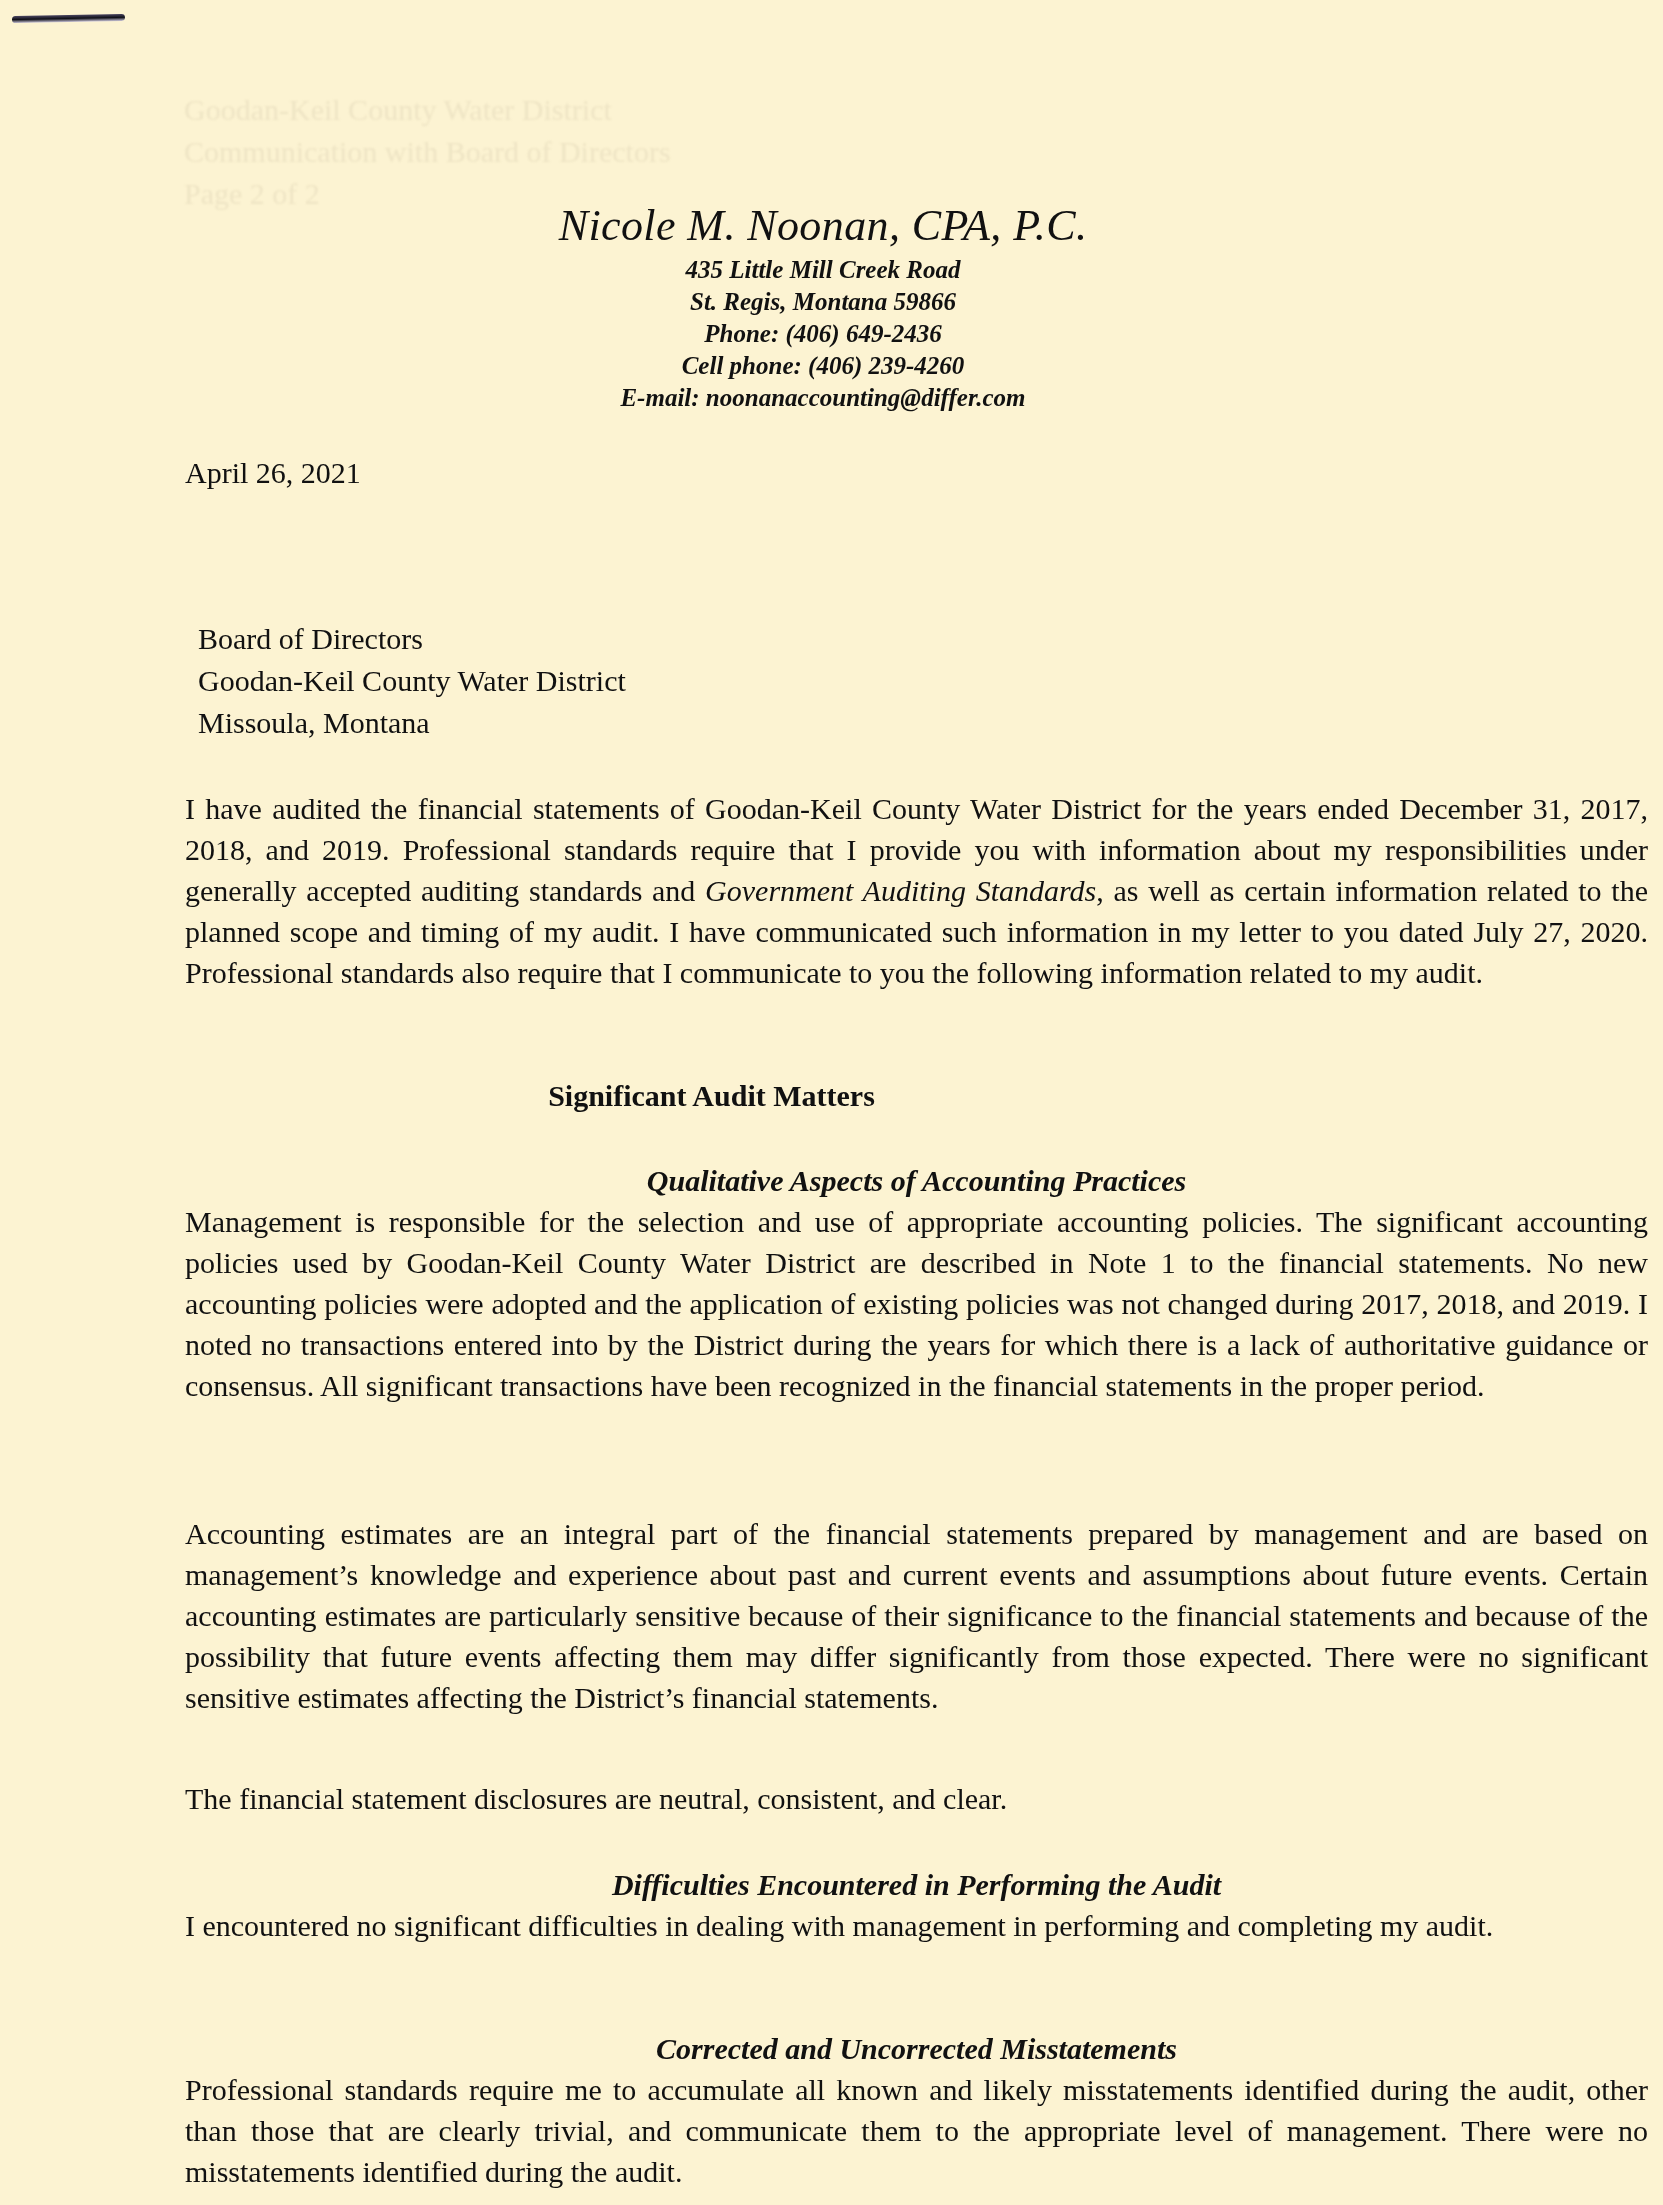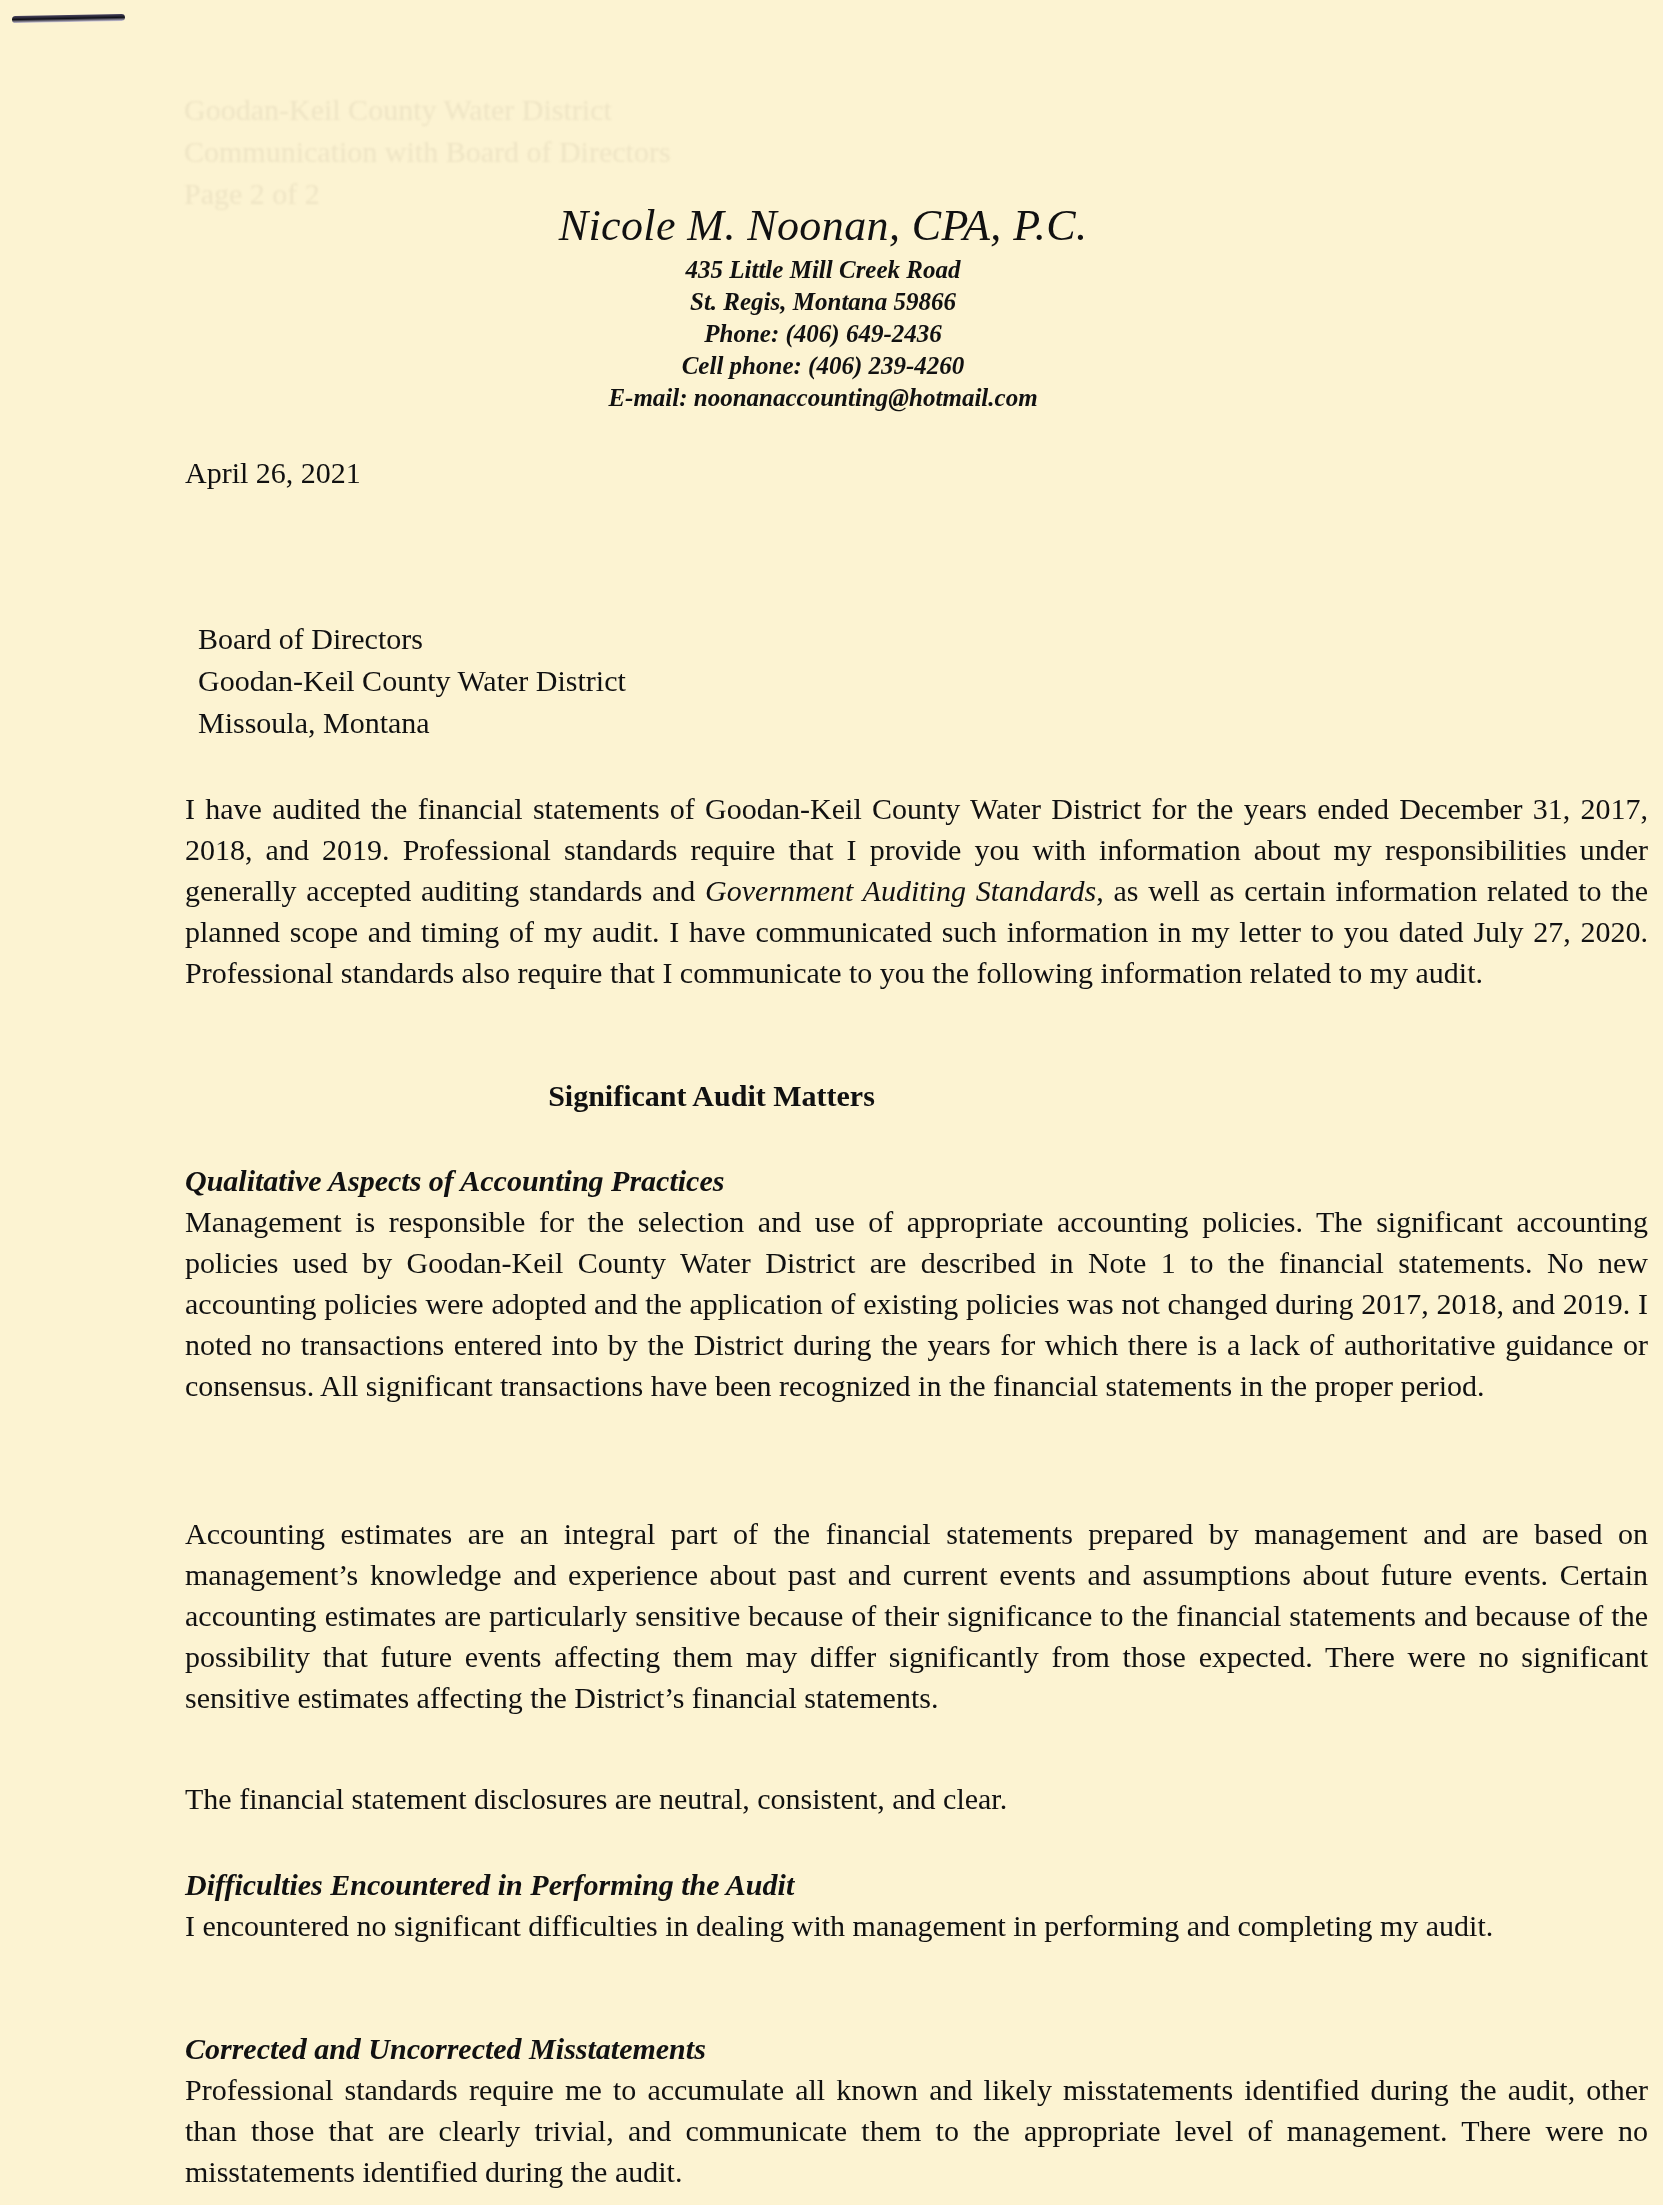--- a/index.html
+++ b/index.html
@@ -85,21 +85,21 @@
       top: 1075px;
       text-align: center;
       font-size: 30px;
       font-weight: bold;
       line-height: 41px;
     }
     .subhead {
       font-style: italic;
       font-weight: bold;
       display: block;
-      text-align: left;
+      text-align: center;
     }
     .sec1 { top: 1160px; }
     .p-estimates { top: 1491px; margin-top: 22px; }
     .p-disclosures { top: 1778px; }
     .sec2 { top: 1864px; }
     .sec3 { top: 2028px; }
     .para { display: block; }
     i { font-style: italic; }
   </style>
 </head>
@@ -112,21 +112,21 @@
   <div>Communication with Board of Directors</div>
   <div>Page 2 of 2</div>
 </div>
 
 <div class="letterhead">
   <div class="lh-name">Nicole M. Noonan, CPA, P.C.</div>
   <div class="lh-line">435 Little Mill Creek Road</div>
   <div class="lh-line">St. Regis, Montana 59866</div>
   <div class="lh-line">Phone: (406) 649-2436</div>
   <div class="lh-line">Cell phone: (406) 239-4260</div>
-  <div class="lh-line">E-mail:  noonanaccounting@hotmail.com</div>
+  <div class="lh-line">E-mail:  noonanaccounting@differ.com</div>
 </div>
 
 <div class="date">April 26, 2021</div>
 
 <div class="addressee">
   <div>Board of Directors</div>
   <div>Goodan-Keil County Water District</div>
   <div>Missoula, Montana</div>
 </div>
 

